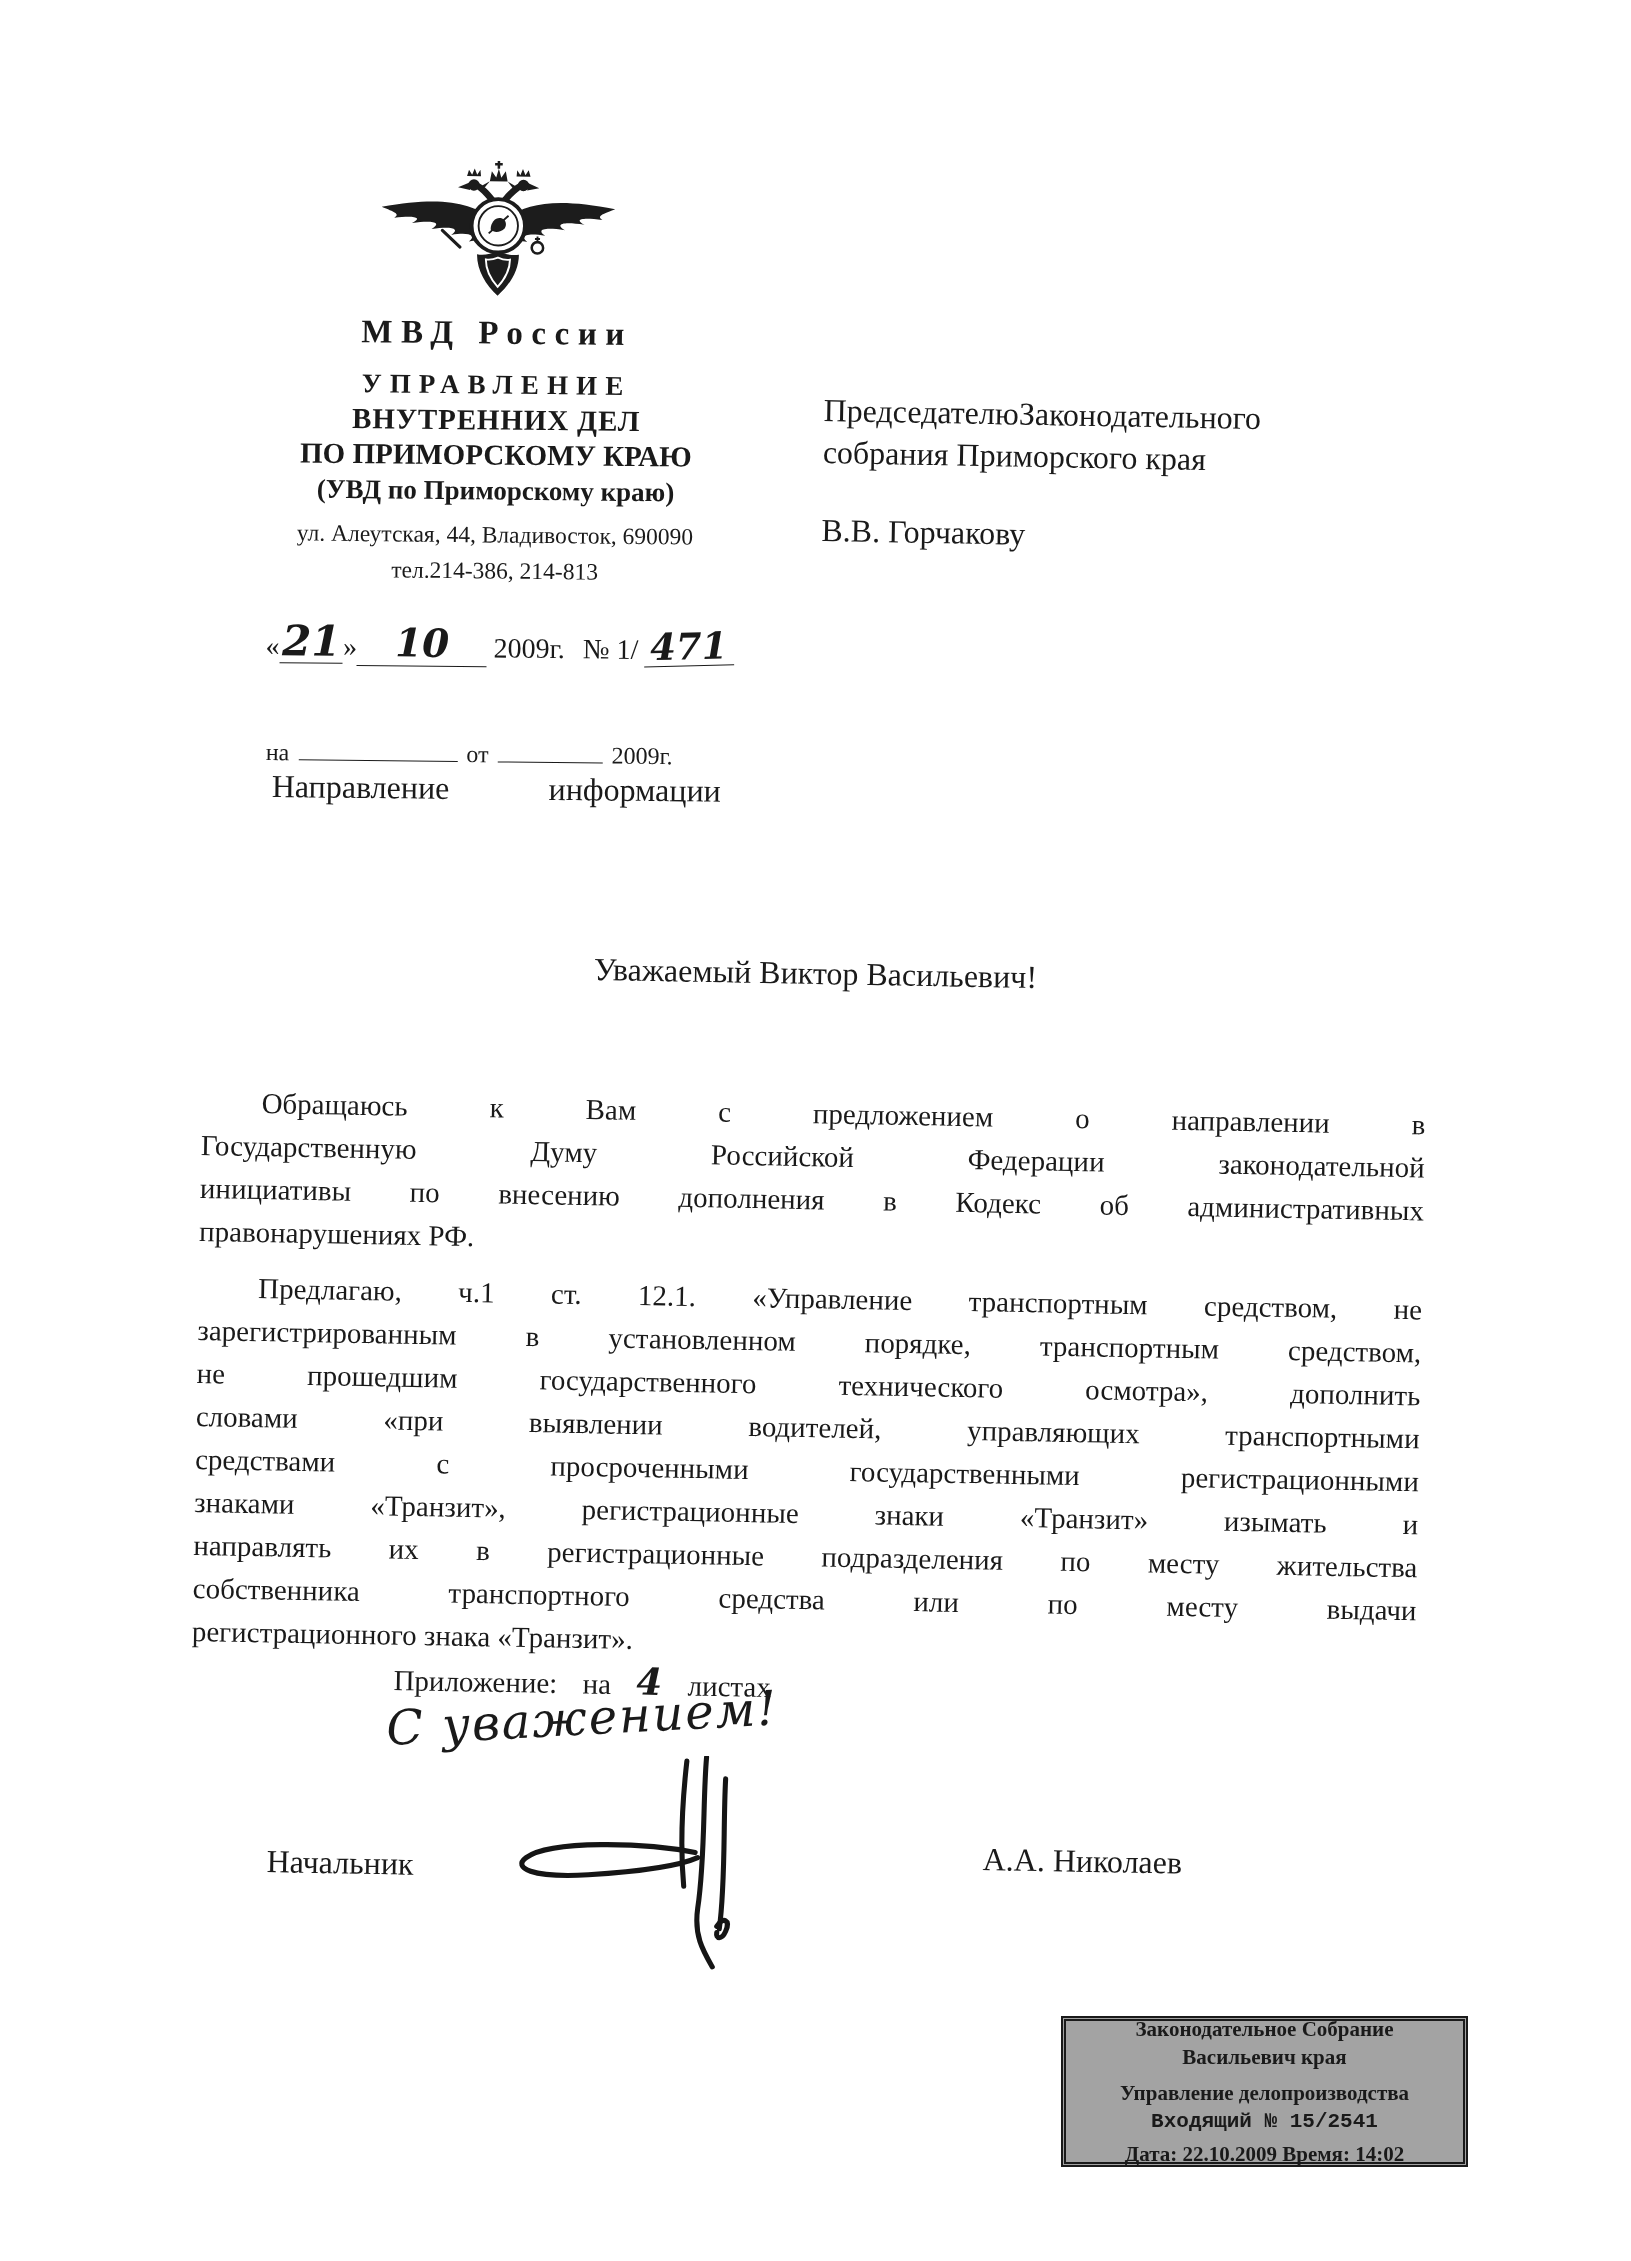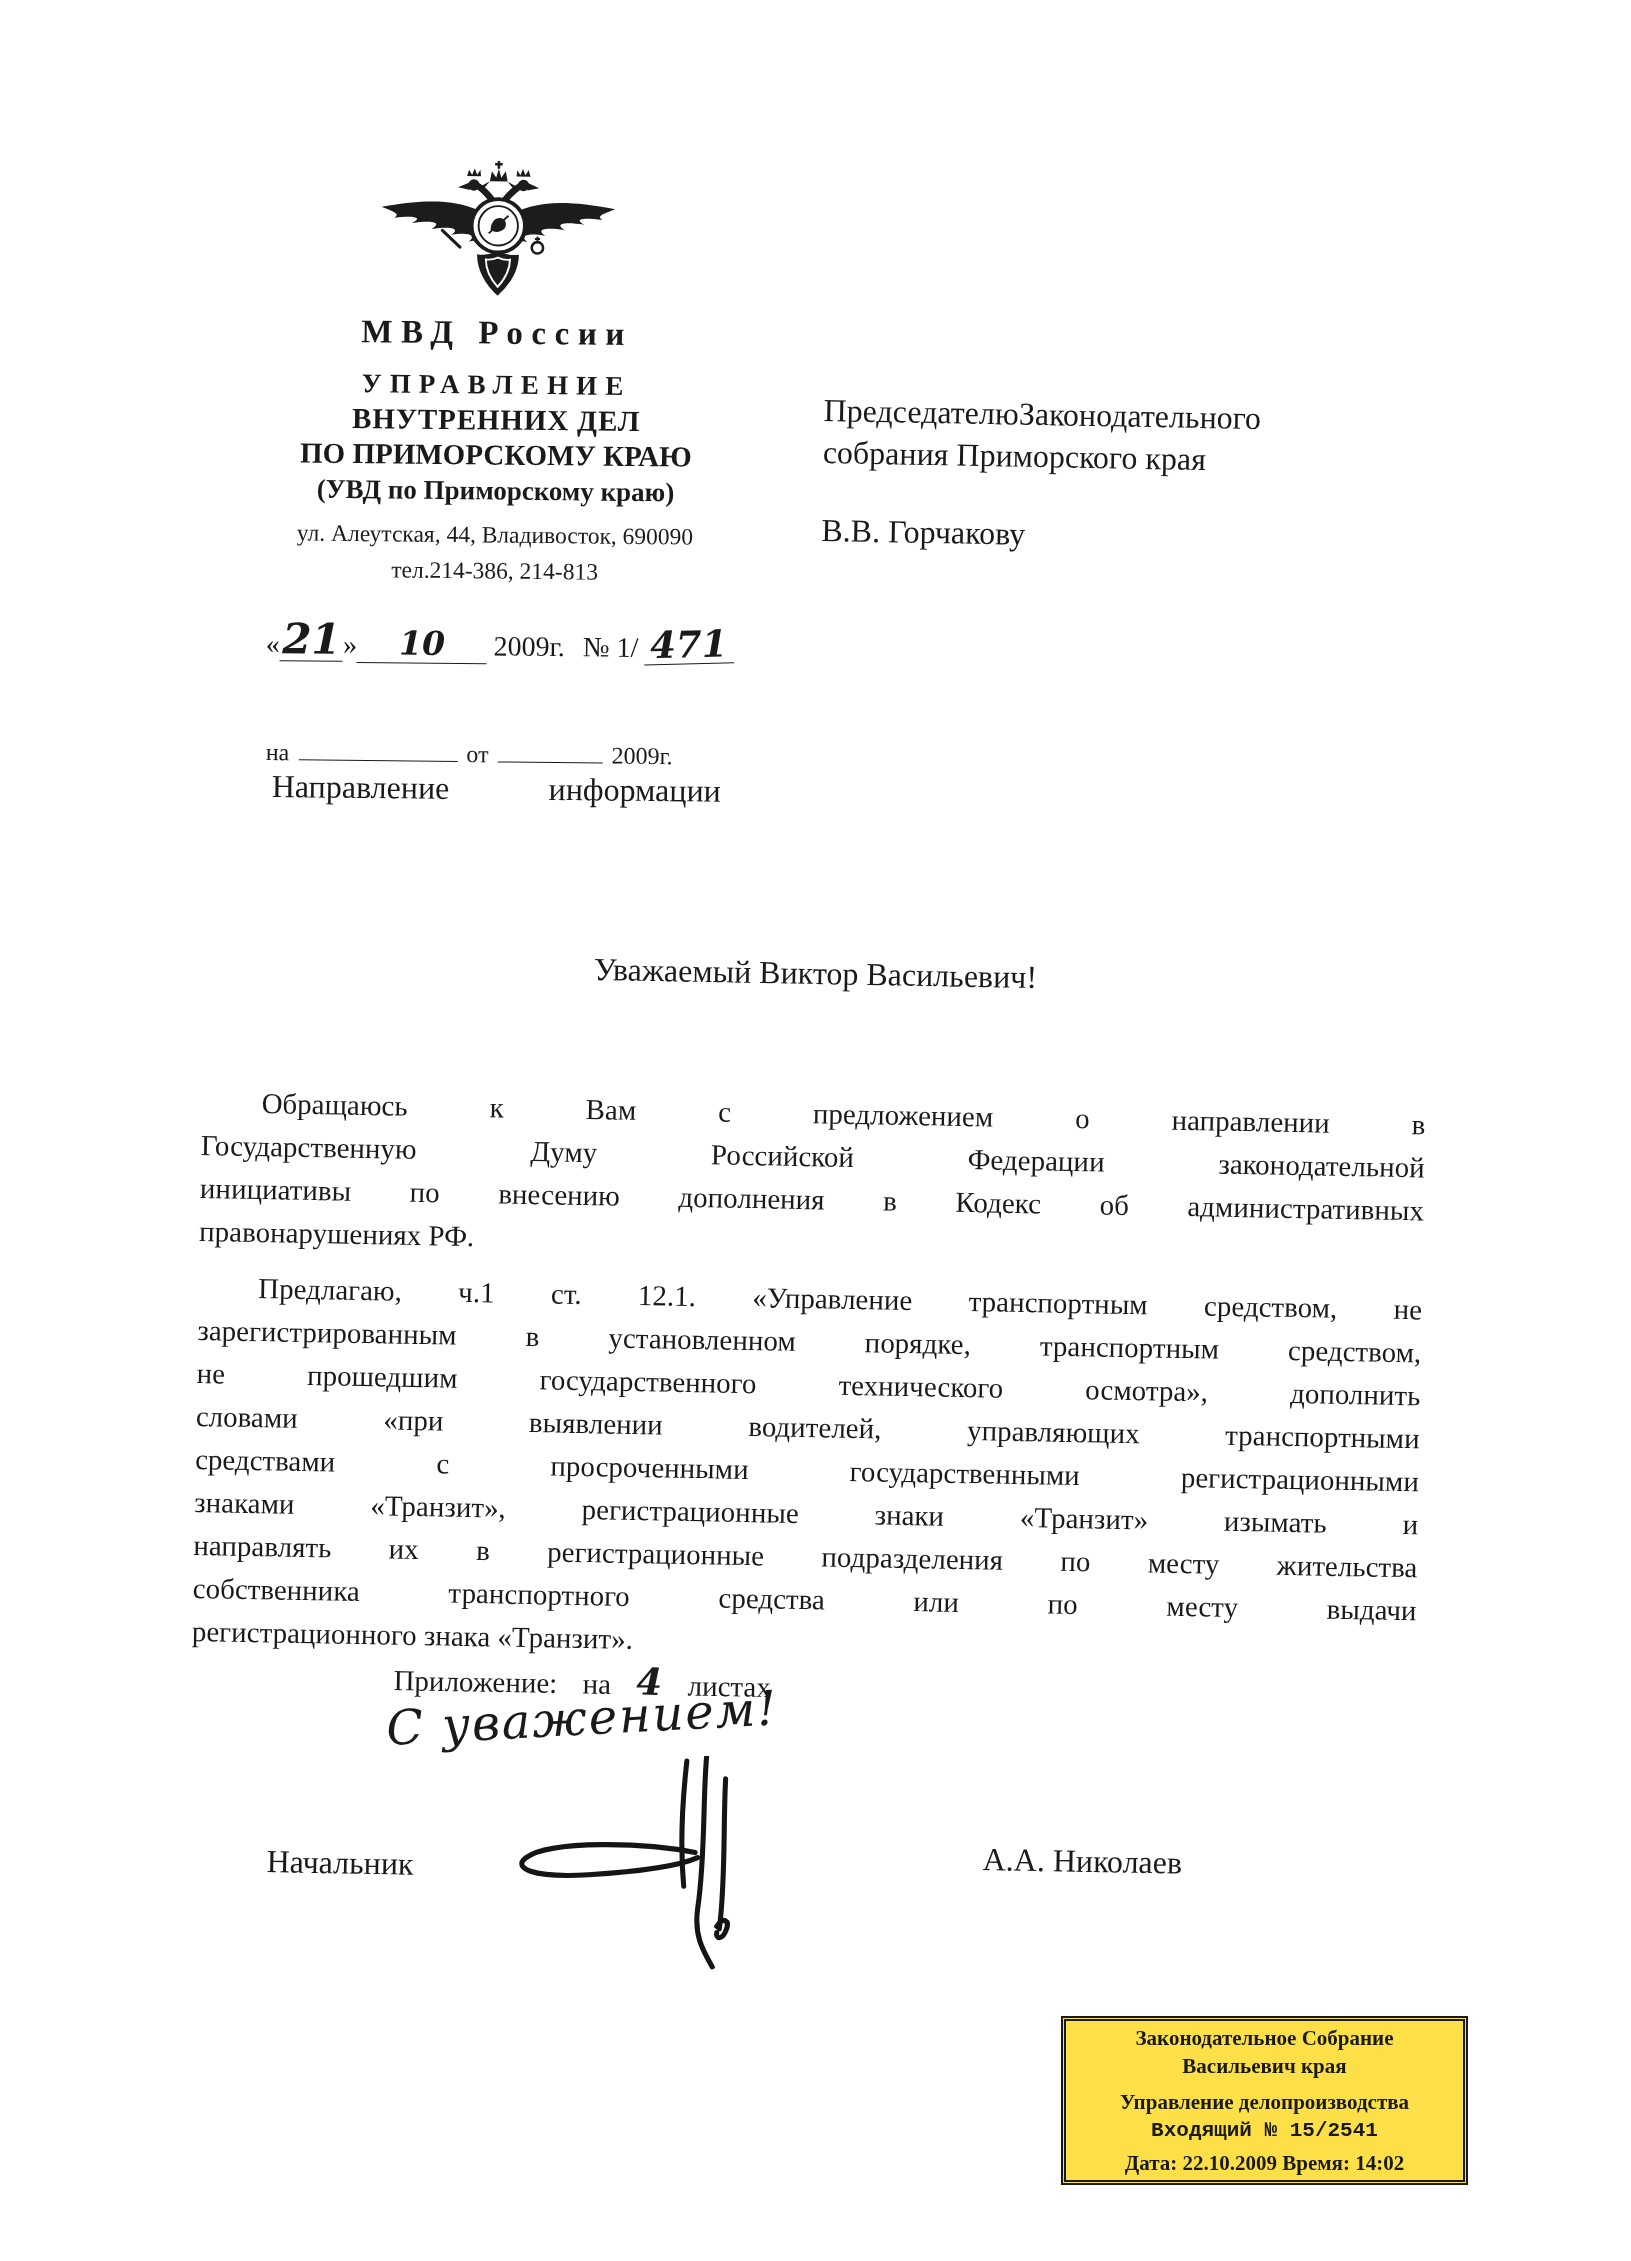--- a/index.html
+++ b/index.html
@@ -20,21 +20,21 @@
   .lh4 { margin-top:3.8px;  font-size:27px; font-weight:bold; }
   .addr  { margin-top:15.3px; font-size:23.5px; }
   .phone { margin-top:9px; font-size:23.5px; }
 
   
   .refline { position:absolute; left:266px; top:618px; width:509px; font-size:28px;
              display:flex; align-items:baseline; }
   .hw { font-family:"DejaVu Serif",serif; font-style:italic; font-weight:bold; }
   .hw-day  { font-size:42px; border-bottom:1.9px solid #1a1a1a; padding:0 2.5px; line-height:1.0; }
   .blank-month { width:130px; border-bottom:1.9px solid #1a1a1a; text-align:center; }
-  .blank-month .hw { font-size:33px; }
+  .blank-month .hw { font-size:39px; }
   .ref-year { margin-left:6.4px; }
   .ref-no   { margin-left:18px; }
   .hw-num   { font-size:37px; border-bottom:1.9px solid #1a1a1a; padding:0 6.4px; margin-left:5.1px;
               line-height:1.0; transform:rotate(-2deg); }
 
   .replyline { position:absolute; left:266px; top:739px; width:471px; font-size:24px;
                display:flex; align-items:baseline; gap:9px; }
   .blank1 { width:159px; border-bottom:1.9px solid #1a1a1a; }
   .blank2 { width:105px; border-bottom:1.9px solid #1a1a1a; }
 
@@ -61,22 +61,22 @@
 
   .regards { position:absolute; left:385px; top:1700px; font-size:48px; font-style:italic;
              font-family:"DejaVu Serif",serif; letter-spacing:1.9px; transform:rotate(-3deg);
              transform-origin:0 0; white-space:nowrap; }
 
   .position-title { position:absolute; left:267px;  top:1843px; font-size:32px; }
   .signer-name    { position:absolute; left:983px; top:1841px; font-size:32px; }
   .signature      { position:absolute; left:493px;  top:1756px; width:356px; height:216px; }
 
   
-  .stamp { position:absolute; left:1061px; top:2016px; width:407px; height:169px;
-           border:5.7px double #1a1a1a; box-sizing:border-box; background:#fde047;
+  .stamp { position:absolute; left:1061px; top:2016px; width:407px; height:151px;
+           border:5.7px double #1a1a1a; box-sizing:border-box; background:#a3a3a3;
            display:flex; flex-direction:column; align-items:center; justify-content:center;
            text-align:center; font-weight:bold; }
   .stamp div { font-size:21px; line-height:28px; }
   .stamp .s3 { margin-top:7.6px; }
   .stamp .s4 { margin-top:1px;font-family:Liberation Mono, monospace; }
   .stamp .s5 { margin-top:4px; }
 </style>
 </head>
 <body>
 

